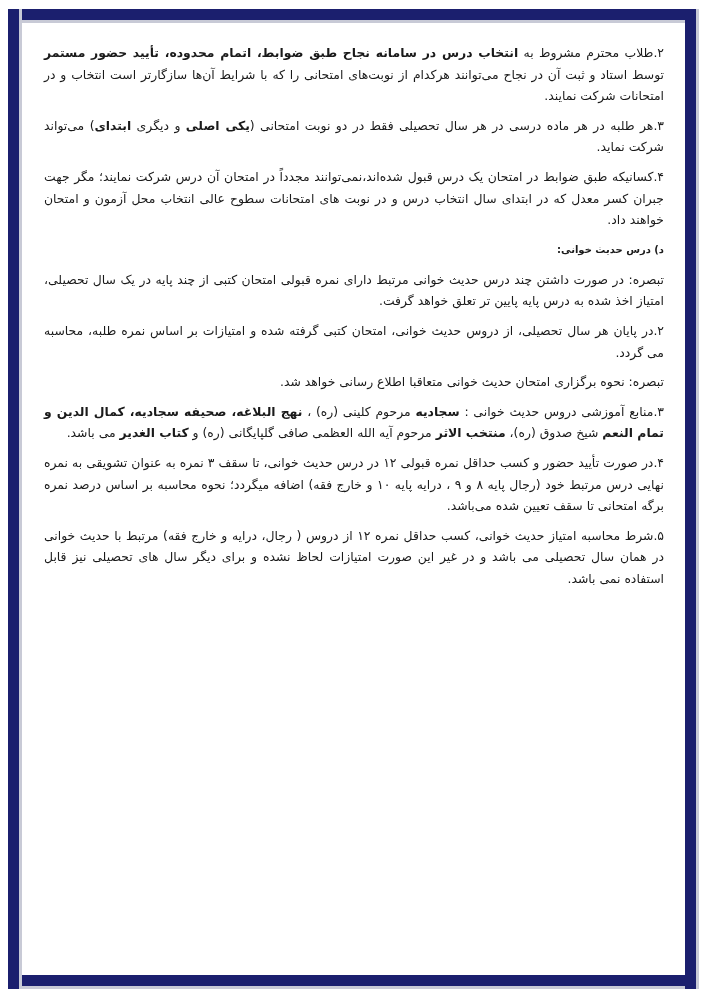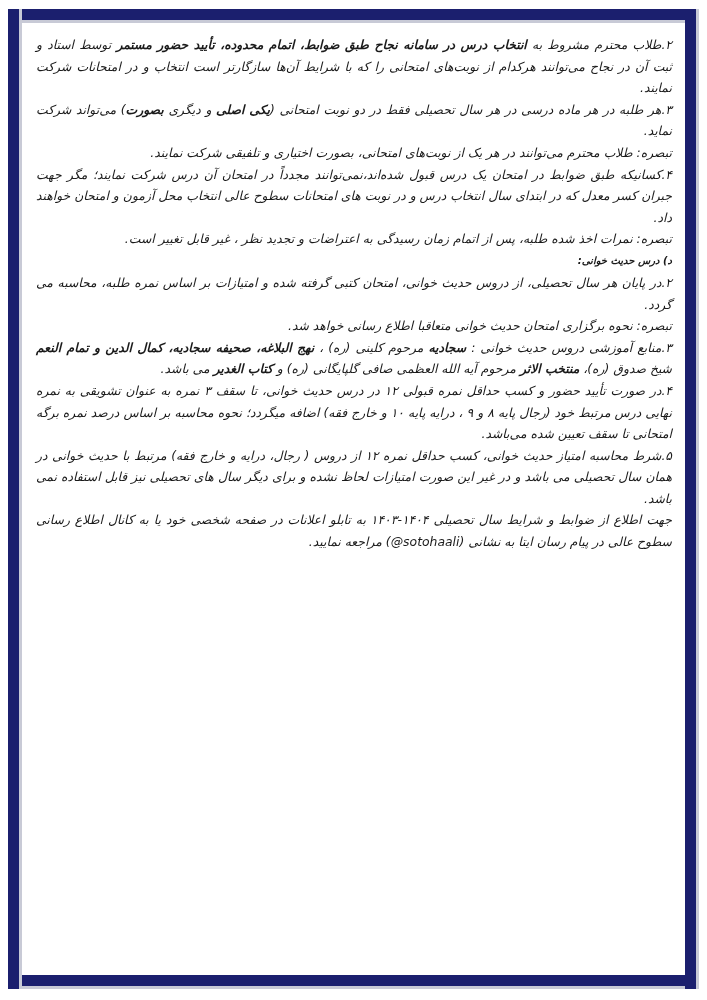--- a/index.html
+++ b/index.html
@@ -29,43 +29,41 @@
         linear-gradient(#c8cad6, #c8cad6),
         linear-gradient(#c8cad6, #c8cad6);
       background-size: 11px 3px, 3px 14px, 1px 14px, 14px 1px;
       background-position: 0 0, 0 0, 13px 0, 0 13px;
       background-repeat: repeat-y;
     }
     .content {
       position: absolute; left: 36px; top: 34px; width: 636px;
       direction: rtl; text-align: justify; font-size: 12.4px; line-height: 21.6px;
     }
-    .content p { margin: 0; font-style: italic; }
+    .content p { margin: 8px; }
     .b { font-weight: bold; }
     .heading { font-weight: bold; font-size: 10px; line-height: 22px; margin: 1px 0 0 0; }
     .ltr { direction: ltr; unicode-bidi: embed; }
   </style>
 </head>
 <body>
 
 <div class="frame frame-top tiles-h"></div>
 <div class="frame frame-bottom tiles-h"></div>
 <div class="frame frame-left tiles-v"></div>
 <div class="frame frame-right tiles-v"></div>
 
 <div class="content">
   <div id="rules">
       <p><span>۲.طلاب محترم مشروط به </span><span class="b">انتخاب درس در سامانه نجاح طبق ضوابط، اتمام محدوده، تأیید حضور مستمر</span><span> توسط استاد و ثبت آن در نجاح می‌توانند هرکدام از نوبت‌های امتحانی را که با شرایط آن‌ها سازگارتر است انتخاب و در امتحانات شرکت نمایند.</span></p>
-      <p><span>۳.هر طلبه در هر ماده درسی در هر سال تحصیلی فقط در دو نوبت امتحانی (</span><span class="b">یکی اصلی</span><span> و دیگری </span><span class="b">بصورت</span><span>) می‌تواند شرکت نماید.</span></p>
-      <p><span>تبصره: طلاب محترم می‌توانند در هر یک از نوبت‌های امتحانی، بصورت اختیاری و تلفیقی شرکت نمایند.</span></p>
+      <p><span>۳.هر طلبه در هر ماده درسی در هر سال تحصیلی فقط در دو نوبت امتحانی (</span><span class="b">یکی اصلی</span><span> و دیگری </span><span class="b">ابتدای</span><span>) می‌تواند شرکت نماید.</span></p>
       <p><span>۴.کسانیکه طبق ضوابط در امتحان یک درس قبول شده‌اند،نمی‌توانند مجدداً در امتحان آن درس شرکت نمایند؛ مگر جهت جبران کسر معدل که در ابتدای سال انتخاب درس و در نوبت های امتحانات سطوح عالی انتخاب محل آزمون و امتحان خواهند داد.</span></p>
-      <p><span>تبصره: نمرات اخذ شده طلبه، پس از اتمام زمان رسیدگی به اعتراضات و تجدید نظر ، غیر قابل تغییر است.</span></p>
     </div>
   <p class="heading">د) درس حدیث خوانی:</p>
   <div id="hadith">
+      <p><span>تبصره: در صورت داشتن چند درس حدیث خوانی مرتبط دارای نمره قبولی امتحان کتبی از چند پایه در یک سال تحصیلی، امتیاز اخذ شده به درس پایه پایین تر تعلق خواهد گرفت.</span></p>
       <p><span>۲.در پایان هر سال تحصیلی، از دروس حدیث خوانی، امتحان کتبی گرفته شده  و امتیازات بر اساس نمره طلبه، محاسبه می گردد.</span></p>
       <p><span>تبصره: نحوه برگزاری امتحان حدیث خوانی متعاقبا اطلاع رسانی خواهد شد.</span></p>
       <p><span>۳.منابع آموزشی دروس حدیث خوانی : </span><span class="b">سجادیه</span><span> مرحوم کلینی (ره) ، </span><span class="b">نهج البلاغه، صحیفه سجادیه، کمال الدین و تمام النعم</span><span> شیخ صدوق (ره)، </span><span class="b">منتخب الاثر</span><span> مرحوم آیه الله العظمی صافی گلپایگانی (ره) و </span><span class="b">کتاب الغدیر</span><span> می باشد.</span></p>
       <p><span>۴.در صورت تأیید حضور و کسب حداقل نمره قبولی ۱۲ در درس حدیث خوانی، تا سقف ۳ نمره به عنوان تشویقی به نمره نهایی درس مرتبط خود (رجال پایه ۸ و ۹ ، درایه پایه ۱۰ و خارج فقه) اضافه میگردد؛ نحوه محاسبه بر اساس درصد نمره برگه امتحانی تا سقف تعیین شده می‌باشد.</span></p>
       <p><span>۵.شرط محاسبه امتیاز حدیث خوانی، کسب حداقل نمره ۱۲ از دروس ( رجال، درایه و خارج فقه) مرتبط با حدیث خوانی در همان سال تحصیلی می باشد و در غیر این صورت امتیازات لحاظ نشده و برای دیگر سال های تحصیلی نیز قابل استفاده نمی باشد.</span></p>
-      <p><span>جهت اطلاع از ضوابط و شرایط سال تحصیلی ۱۴۰۴-۱۴۰۳ به تابلو اعلانات در صفحه شخصی خود یا به کانال اطلاع رسانی سطوح عالی در پیام رسان ایتا به نشانی (</span><span class="ltr">@sotohaali</span><span>) مراجعه نمایید.</span></p>
     </div>
 </div>
 
 </body></html>

